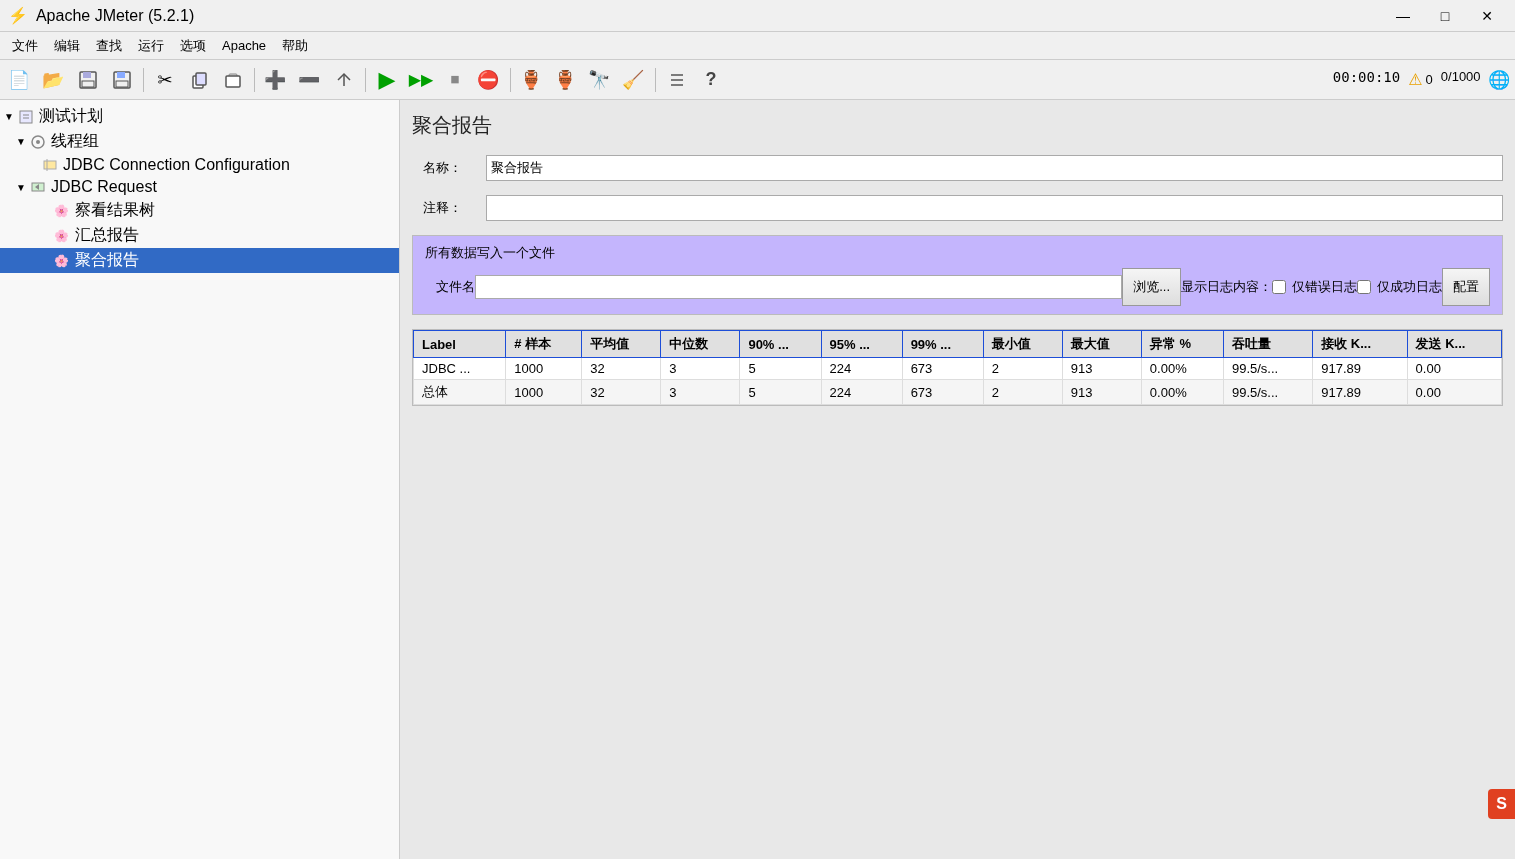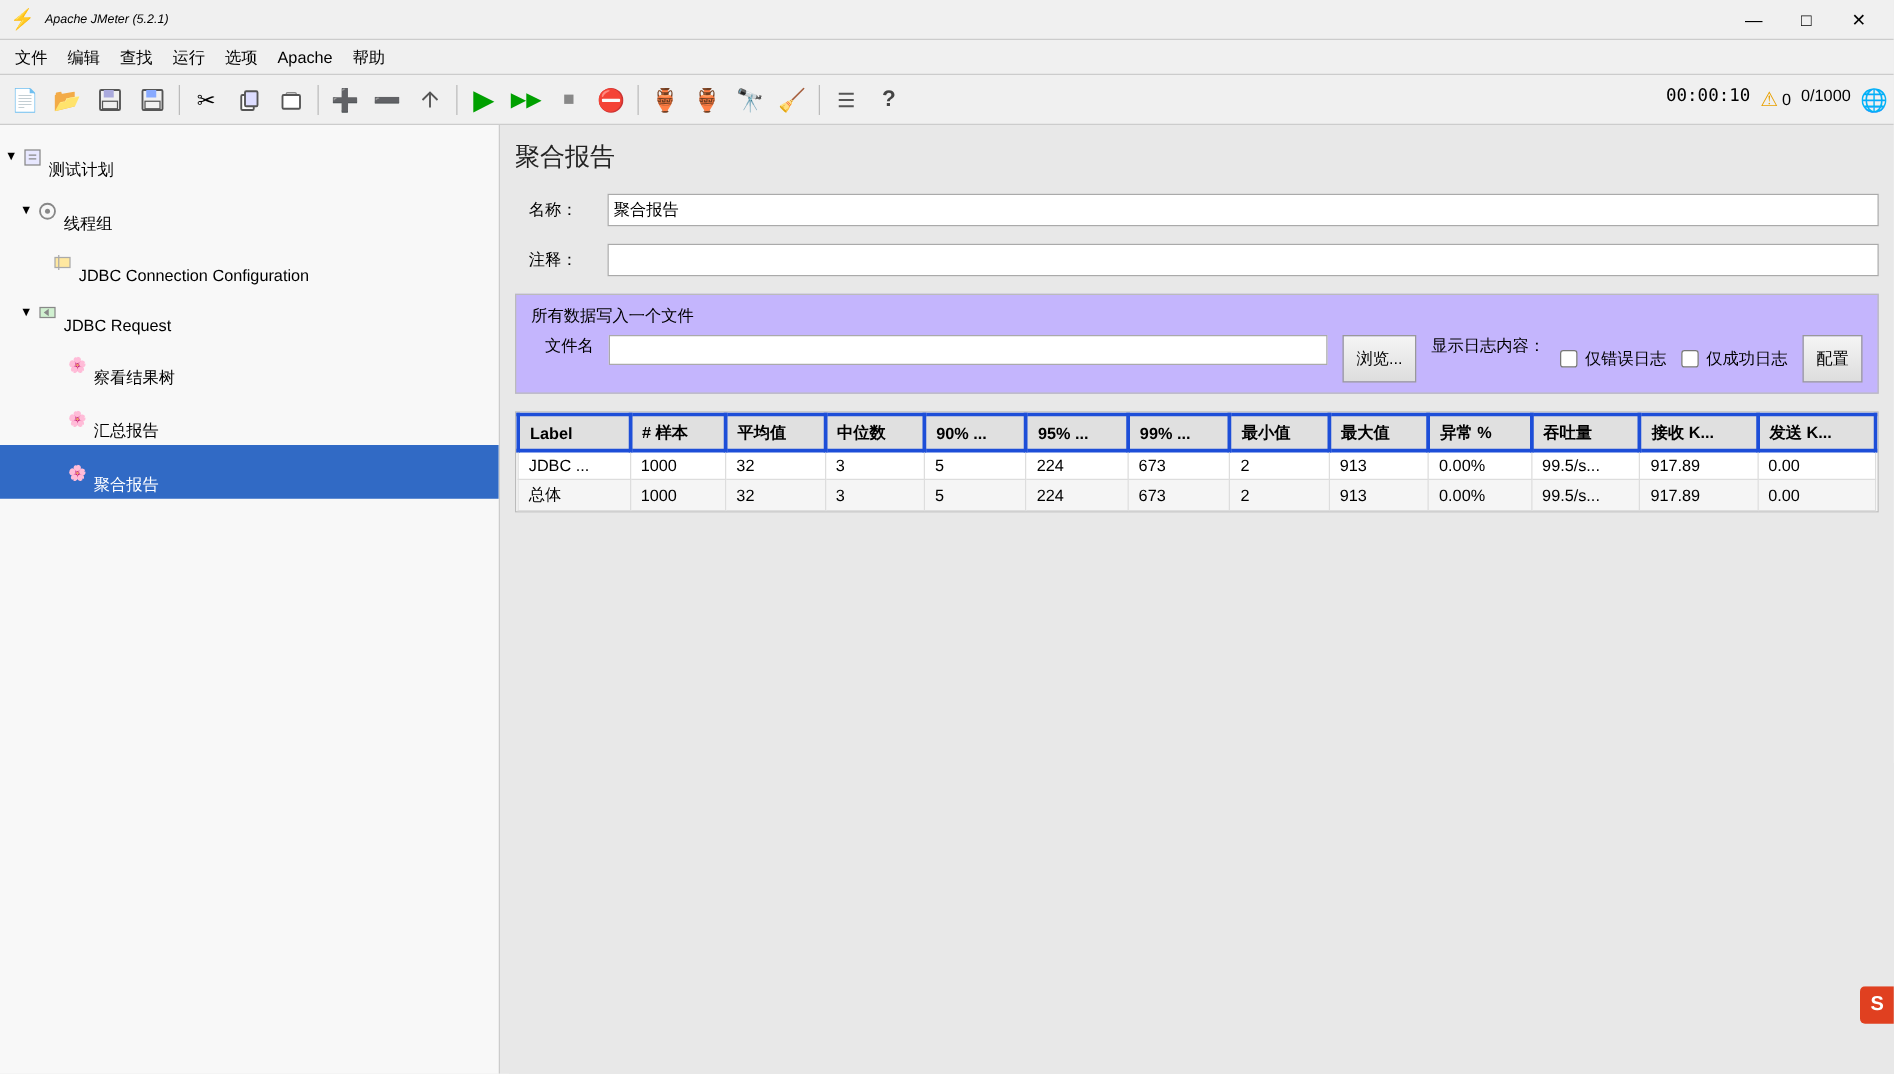--- a/index.html
+++ b/index.html
@@ -9,21 +9,21 @@
     #title-bar {
       background: #f0f0f0;
       height: 32px;
       display: flex;
       align-items: center;
       padding: 0 8px;
       border-bottom: 1px solid #ccc;
       user-select: none;
     }
     #title-bar .app-icon { color: #e44; font-weight: bold; font-size: 16px; margin-right: 8px; }
-    #title-bar .title-text { flex: 1; font-size: 10px; font-style: italic; }
+    #title-bar .title-text { flex: 1; font-size: 16px; }
     #title-bar .win-btns { display: flex; gap: 2px; }
     #title-bar .win-btn {
       width: 40px; height: 28px;
       border: none; background: transparent; cursor: pointer;
       font-size: 14px; display: flex; align-items: center; justify-content: center;
     }
 
     
     #menu-bar {
       background: #f0f0f0;
@@ -89,21 +89,21 @@
     .tree-item {
       display: flex;
       align-items: center;
       padding: 2px 4px;
       cursor: pointer;
       white-space: nowrap;
     }
     .tree-item.selected { background: #316ac5; color: white; }
     .tree-arrow { width: 12px; font-size: 10px; display: inline-block; }
     .tree-icon { width: 20px; height: 16px; display: inline-flex; align-items: center; justify-content: center; margin-right: 3px; font-size: 12px; }
-    .tree-label { font-size: 13px; margin-top: 21px; }
+    .tree-label { font-size: 16px; }
 
     
     #content {
       flex: 1;
       background: #e8e8e8;
       overflow: auto;
       padding: 12px;
       display: flex;
       flex-direction: column;
       gap: 8px;
@@ -134,21 +134,21 @@
     }
 
     
     .file-section {
       border: 1px solid #bbb;
       background: #c4b5fd;
       padding: 8px 12px;
       margin-bottom: 6px;
     }
     .file-section-title { font-size: 13px; margin-bottom: 6px; }
-    .file-row { display: flex; gap: 12px; }
+    .file-row { display: flex; align-items: center; gap: 0; }
     .file-label { min-width: 50px; text-align: right; }
     .file-input {
       flex: 1;
       height: 24px;
       border: 1px solid #aaa;
       background: white;
       padding: 2px 4px;
     }
     .btn {
       height: 38px;
@@ -170,21 +170,21 @@
       border: 1px solid #bbb;
       background: white;
     }
     table {
       border-collapse: collapse;
       width: 100%;
       font-size: 13px;
     }
     table th {
       background: #e0e0e0;
-      border: 3px solid #1d4ed8;
+      border: 1px solid #1d4ed8;
       padding: 4px 8px;
       text-align: left;
       white-space: nowrap;
     }
     table td {
       border: 1px solid #ddd;
       padding: 3px 8px;
       white-space: nowrap;
     }
     table tr:nth-child(even) td { background: #f5f5f5; }

